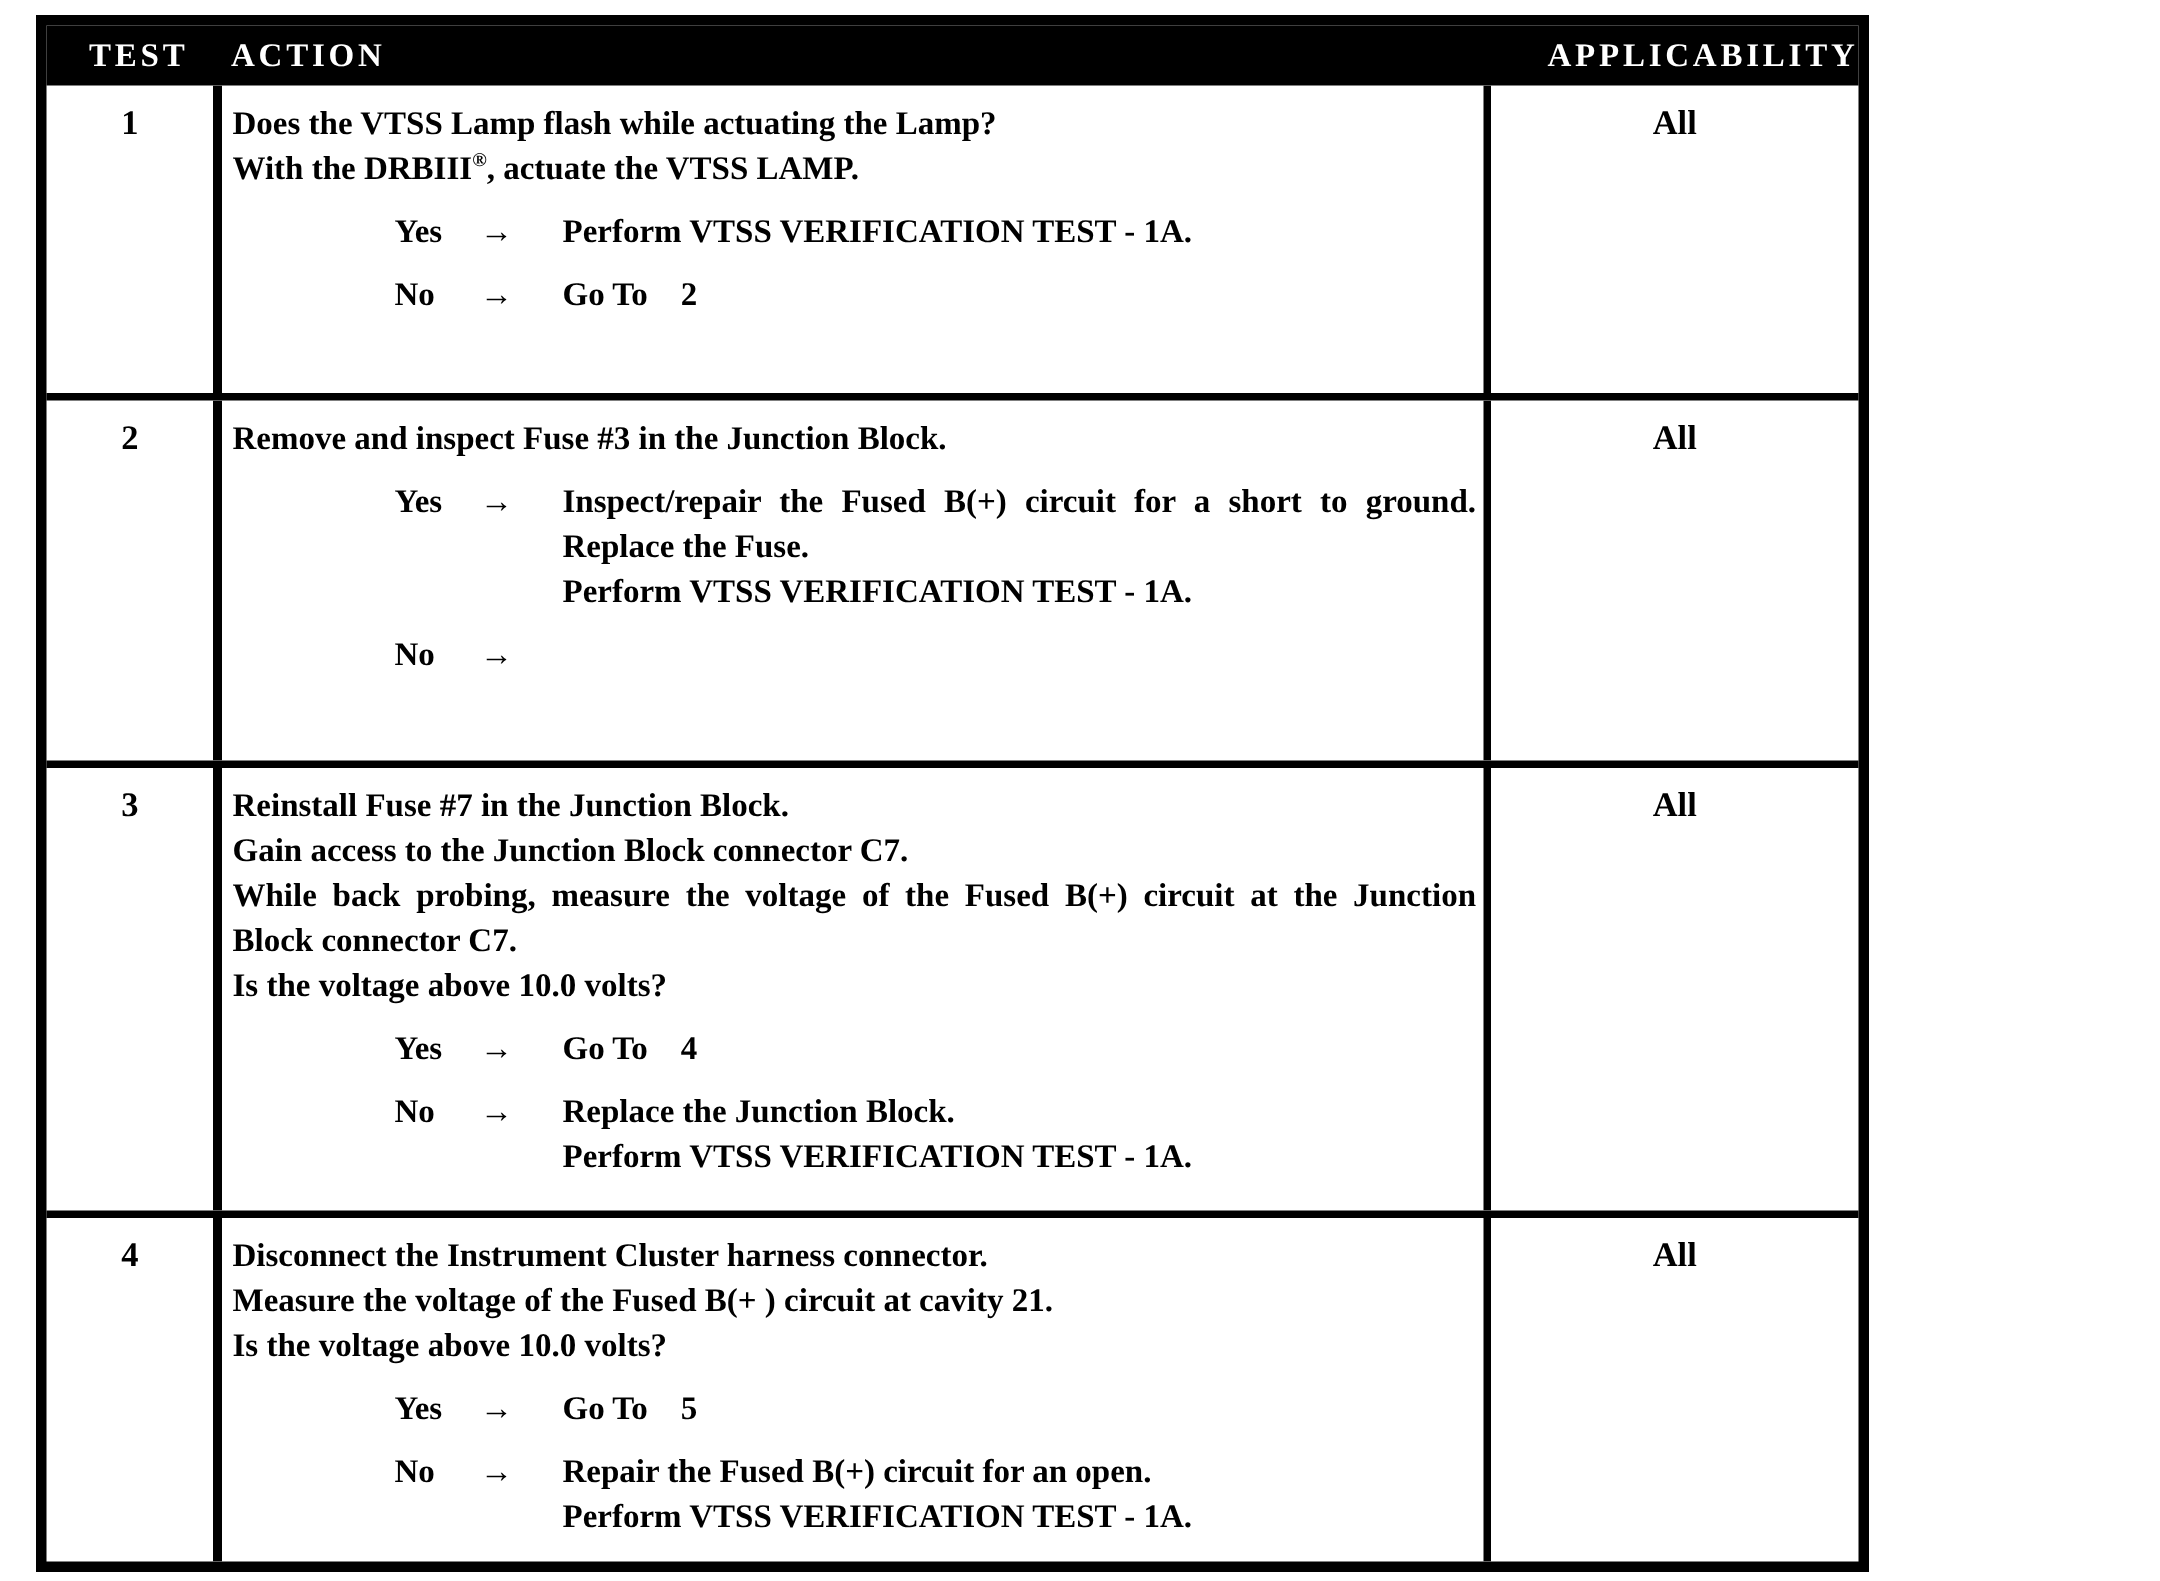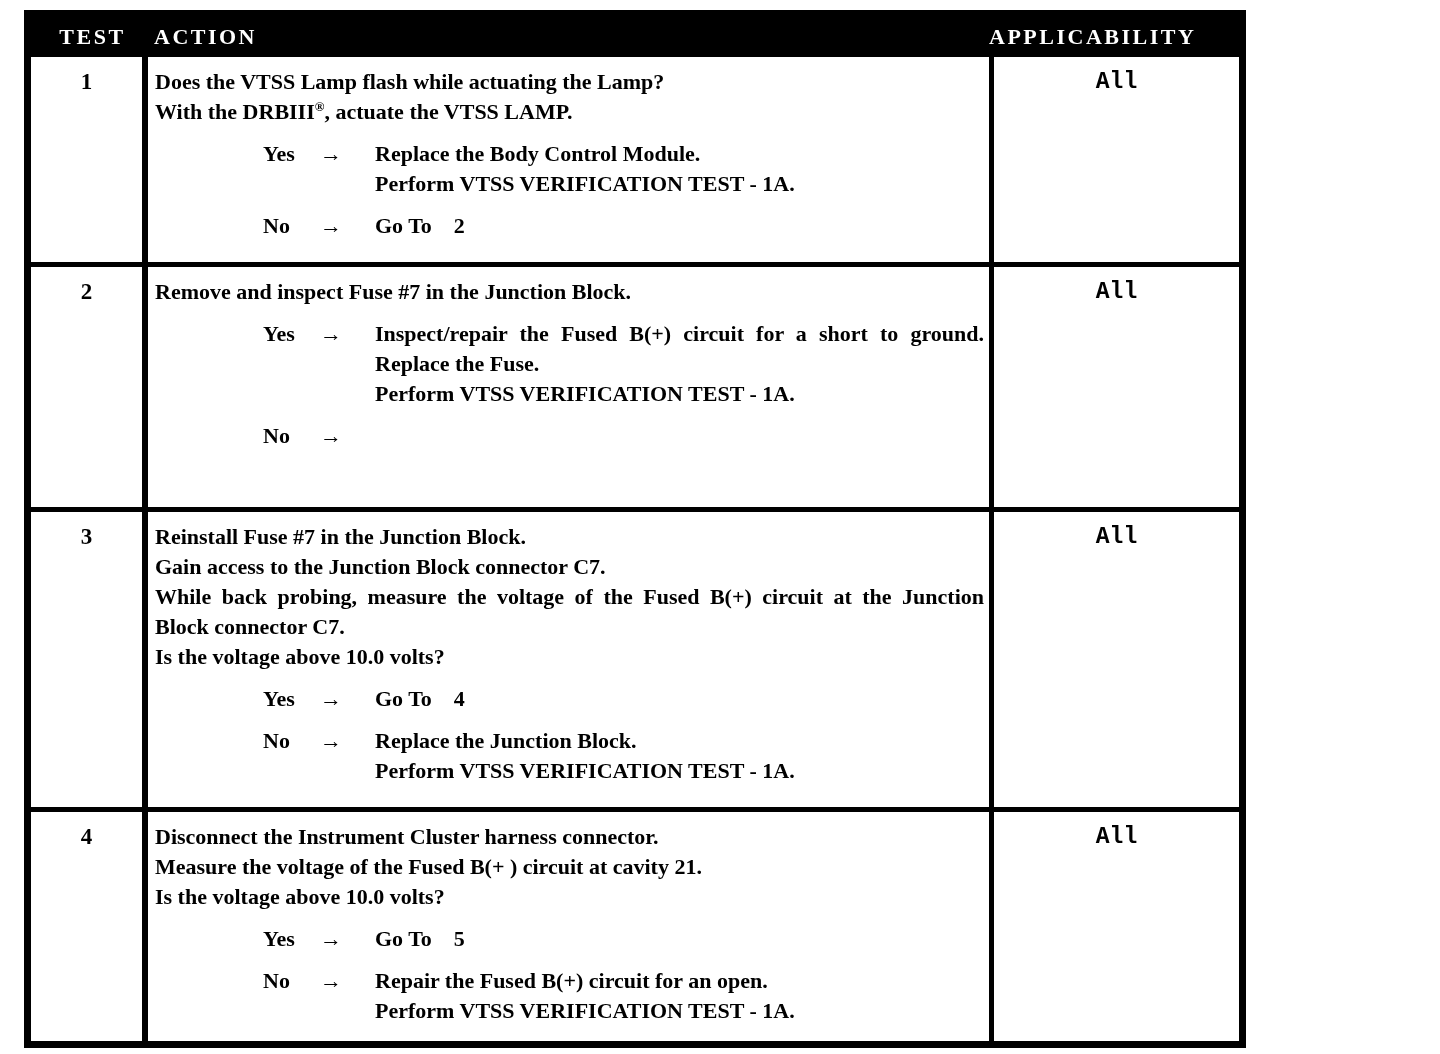--- a/index.html
+++ b/index.html
@@ -36,21 +36,21 @@
     height: 40px;
     background: #000000;
     color: #ffffff;
     display: flex;
     align-items: center;
     font-size: 22px;
     letter-spacing: 2.5px;
   }
   .thead .h-test { width: 123px; text-align: center; }
   .thead .h-action { flex: 1 1 auto; text-align: left; }
-  .thead .h-appl { width: 250px; text-align: left; }
+  .thead .h-appl { width: 250px; text-align: right; }
 
   .trow {
     display: flex;
     box-sizing: border-box;
     overflow: hidden;
   }
   .trow + .trow { border-top: 5px solid #000000; }
   .r1 { height: 205px; }
   .r2 { height: 245px; }
   .r3 { height: 300px; }
@@ -74,21 +74,20 @@
     line-height: 30px;
   }
   .appl-cell {
     flex: 0 0 250px;
     box-sizing: border-box;
     border-left: 5px solid #000000;
     text-align: center;
     padding-top: 10px;
     font-size: 23px;
     line-height: 30px;
-    font-family: Liberation Mono, monospace;
   }
 
   .line { margin: 0; }
   .stretch {
     text-align: justify;
     text-align-last: justify;
   }
   .sup {
     font-size: 13px;
     vertical-align: super;
@@ -119,21 +118,20 @@
       <div class="test-cell">
         <span>1</span>
       </div>
       <div class="action-cell">
         <p class="line">Does the VTSS Lamp flash while actuating the Lamp?</p>
         <p class="line"><span>With the DRBIII</span><span class="sup">®</span><span>, actuate the VTSS LAMP.</span></p>
         <div class="branch">
           <span class="blabel">Yes</span>
           <span class="arrow">→</span>
           <div class="bactions">
-            <p class="line">Replace the Body Control Module.</p>
             <p class="line">Perform VTSS VERIFICATION TEST - 1A.</p>
           </div>
         </div>
         <div class="branch">
           <span class="blabel">No</span>
           <span class="arrow">→</span>
           <div class="bactions">
             <p class="line">Go To&nbsp;&nbsp;&nbsp;&nbsp;2</p>
           </div>
         </div>
@@ -141,21 +139,21 @@
       <div class="appl-cell">
         <span>All</span>
       </div>
     </div>
 
     <div class="trow r2">
       <div class="test-cell">
         <span>2</span>
       </div>
       <div class="action-cell">
-        <p class="line">Remove and inspect Fuse #7 in the Junction Block.</p>
+        <p class="line">Remove and inspect Fuse #3 in the Junction Block.</p>
         <div class="branch">
           <span class="blabel">Yes</span>
           <span class="arrow">→</span>
           <div class="bactions">
             <p class="line stretch">Inspect/repair the Fused B(+) circuit for a short to ground.</p>
             <p class="line">Replace the Fuse.</p>
             <p class="line">Perform VTSS VERIFICATION TEST - 1A.</p>
           </div>
         </div>
         <div class="branch">

